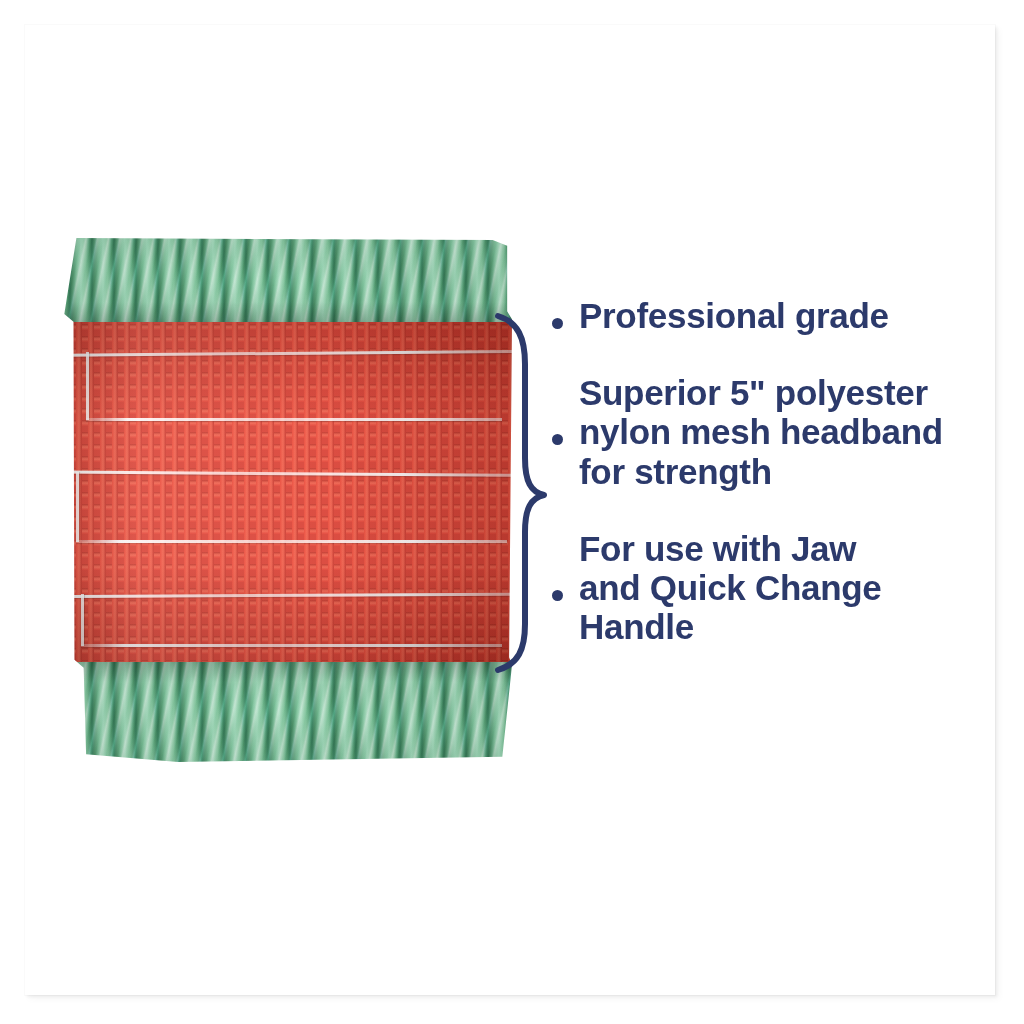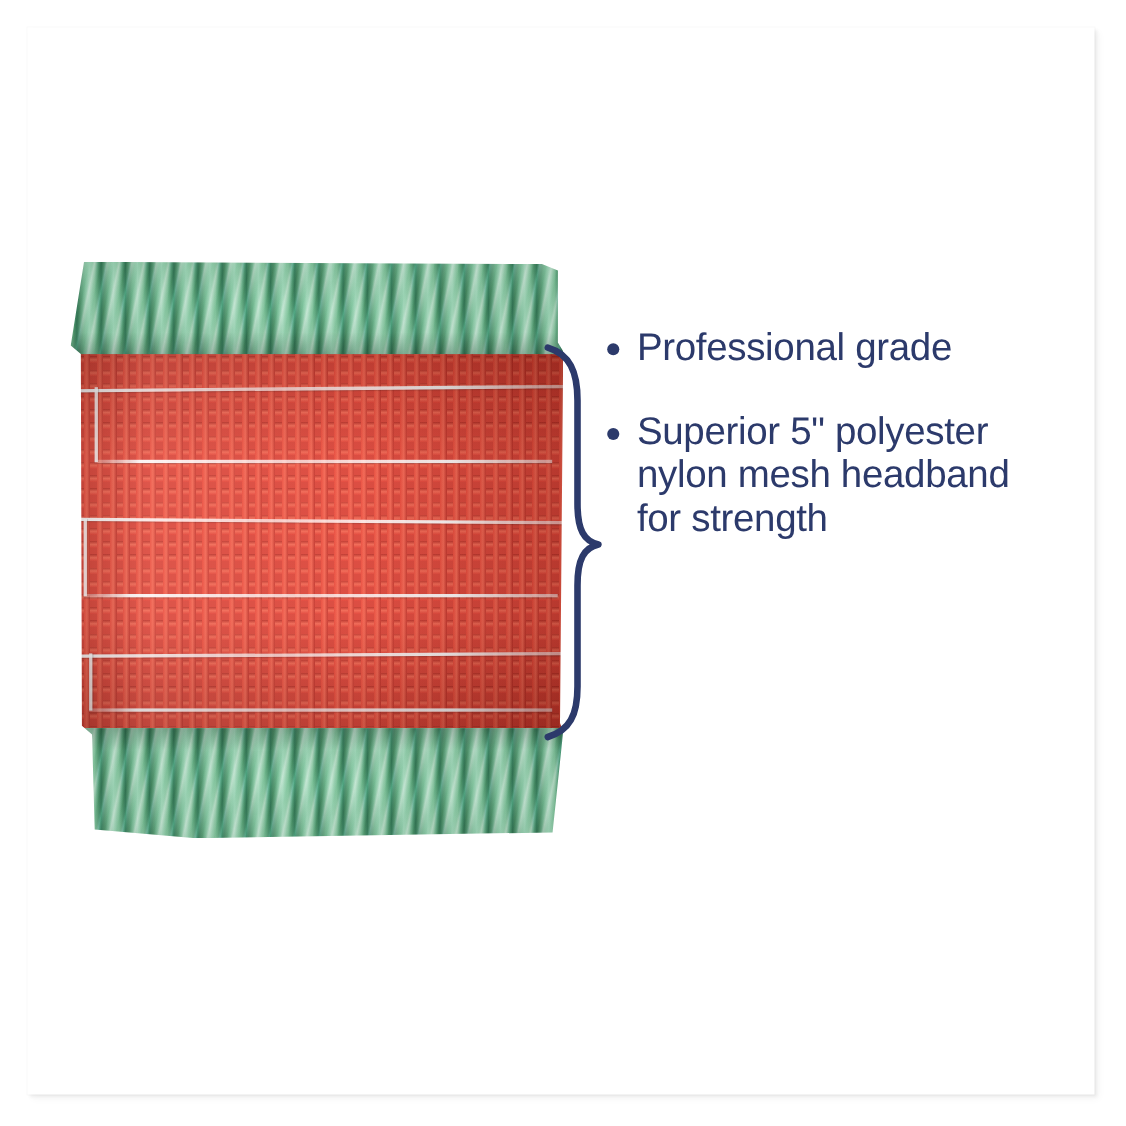--- a/index.html
+++ b/index.html
@@ -227,23 +227,23 @@
   #features {
     position: absolute;
     left: 552px;
     top: 296px;
     width: 440px;
     color: #2c3a6b;
   }
   .feature {
     position: relative;
     display: flex;
-    align-items: flex-start;
+    align-items: center;
     font-size: 35px;
-    font-weight: 400;
+    font-weight: 700;
     line-height: 1.12;
     letter-spacing: -0.3px;
     font-stretch: condensed;
   }
   .feature + .feature { margin-top: 38px; }
   .bullet {
     flex: 0 0 auto;
     width: 11px;
     height: 11px;
     border-radius: 50%;
@@ -303,16 +303,22 @@
       <span class="feature-text">Professional grade</span>
     </div>
 
     <div class="feature">
       <span class="bullet"></span>
       <span class="feature-text">Superior 5" polyester
 nylon mesh headband
 for strength</span>
     </div>
 
+    <div class="feature">
+      <span class="bullet"></span>
+      <span class="feature-text">For use with Jaw
+and Quick Change
+Handle</span>
+    </div>
 
   </div>
 
 </div>
 
 </body></html>

